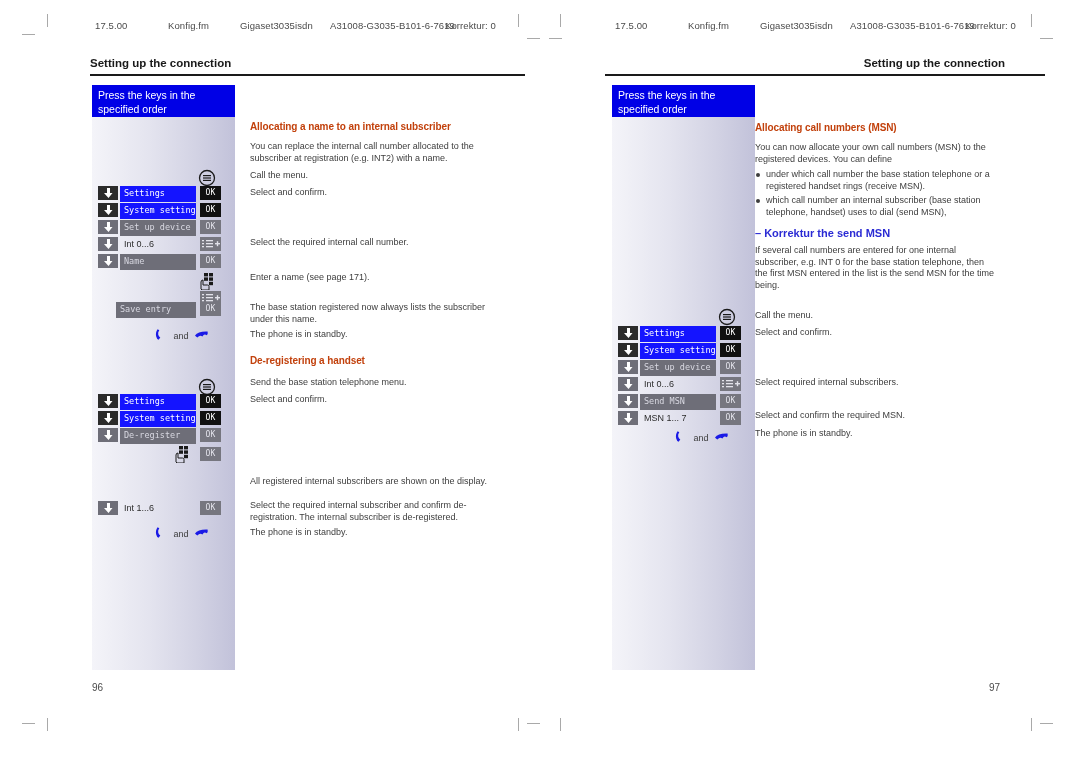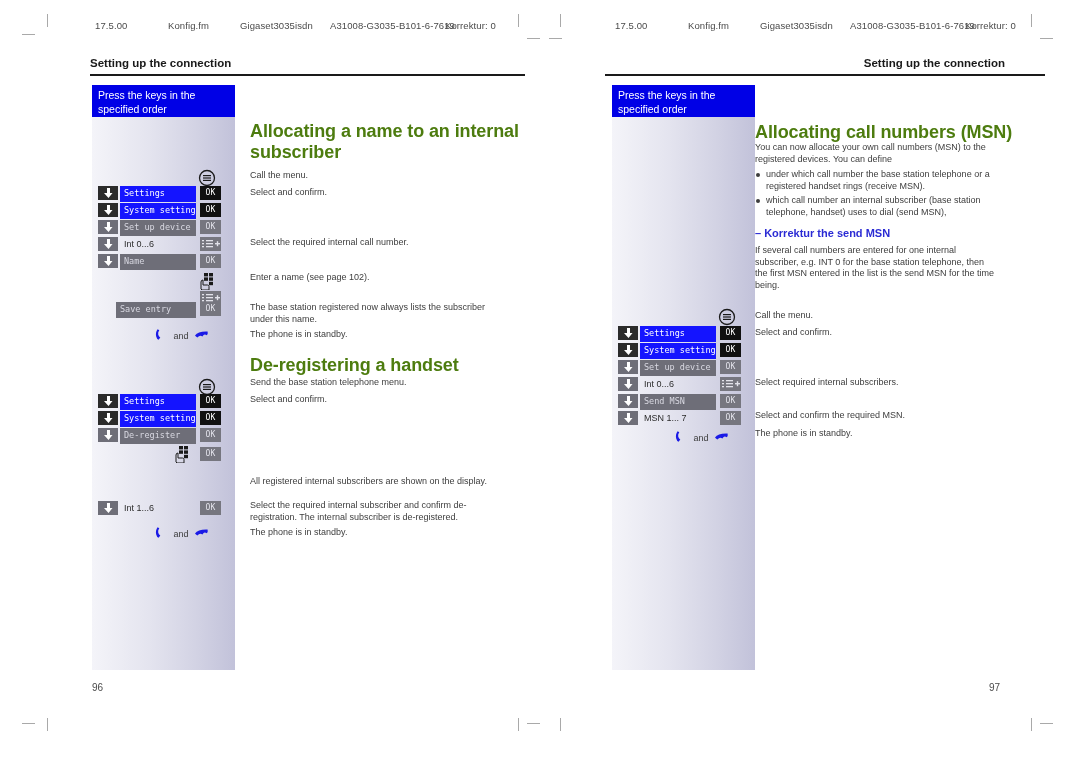--- a/index.html
+++ b/index.html
@@ -176,23 +176,23 @@
     left: 62px;
     font-size: 9px;
     color: #3d3d3d;
     white-space: nowrap;
   }
   .handset-line svg { vertical-align: -2px; }
   .handset-line .and-word { margin: 0 3px; }
 
   h2.topic {
     margin: 0;
-    font-size: 18px;
+    font-size: 10px;
     font-weight: bold;
-    color: #4d7c0f;
+    color: #c2410c;
     letter-spacing: -0.1px;
   }
   h3.subtopic {
     margin: 0;
     font-size: 11px;
     font-weight: bold;
     color: #2b2bd4;
   }
   p.body {
     margin: 0;
@@ -460,25 +460,26 @@
         <path d="M3.6 1.2 Q1.2 4.5 2.2 8.6 Q2.7 11 4.6 11.8 L6.3 9.4 Q4.6 8.6 4.2 6.4 Q3.8 4.2 5.3 2.3 Z" fill="#1a1ae6"></path>
       </svg>
       <span class="and-word">and</span>
       <svg width="15" height="13" viewBox="0 0 15 13">
         <path d="M1 7.5 Q4 3.2 13.6 3.6 Q14.2 5.6 13 7.2 Q10.5 6 9.6 7 L8.4 8.6 Q6 6.6 3.4 9.4 Q1.8 8.8 1 7.5 Z" fill="#1a1ae6"></path>
       </svg>
     </div>
   </div>
 
   <h2 class="topic" style="position:absolute; left:210px; top:121px;">Allocating a name to an internal subscriber</h2>
+  <p class="body" style="position:absolute; left:210px; top:141px; width:238px;">You can replace the internal call number allocated to the subscriber at registration (e.g. INT2) with a name.</p>
 
   <div class="caption" style="left:210px; top:170px;">Call the menu.</div>
   <div class="caption" style="left:210px; top:187px;">Select and confirm.</div>
   <div class="caption" style="left:210px; top:237px;">Select the required internal call number.</div>
-  <div class="caption" style="left:210px; top:272px;">Enter a name (see page 102).</div>
+  <div class="caption" style="left:210px; top:272px;">Enter a name (see page 171).</div>
   <div class="caption" style="left:210px; top:302px;">The base station registered now always lists the subscriber under this name.</div>
   <div class="caption" style="left:210px; top:329px;">The phone is in standby.</div>
 
   <h2 class="topic" style="position:absolute; left:210px; top:355px;">De-registering a handset</h2>
   <div class="caption" style="left:210px; top:377px;">Send the base station telephone menu.</div>
   <div class="caption" style="left:210px; top:394px;">Select and confirm.</div>
   <div class="caption" style="left:210px; top:476px;">All registered internal subscribers are shown on the display.</div>
   <div class="caption" style="left:210px; top:500px;">Select the required internal subscriber and confirm de-registration. The internal subscriber is de-registered.</div>
   <div class="caption" style="left:210px; top:527px;">The phone is in standby.</div>
 

